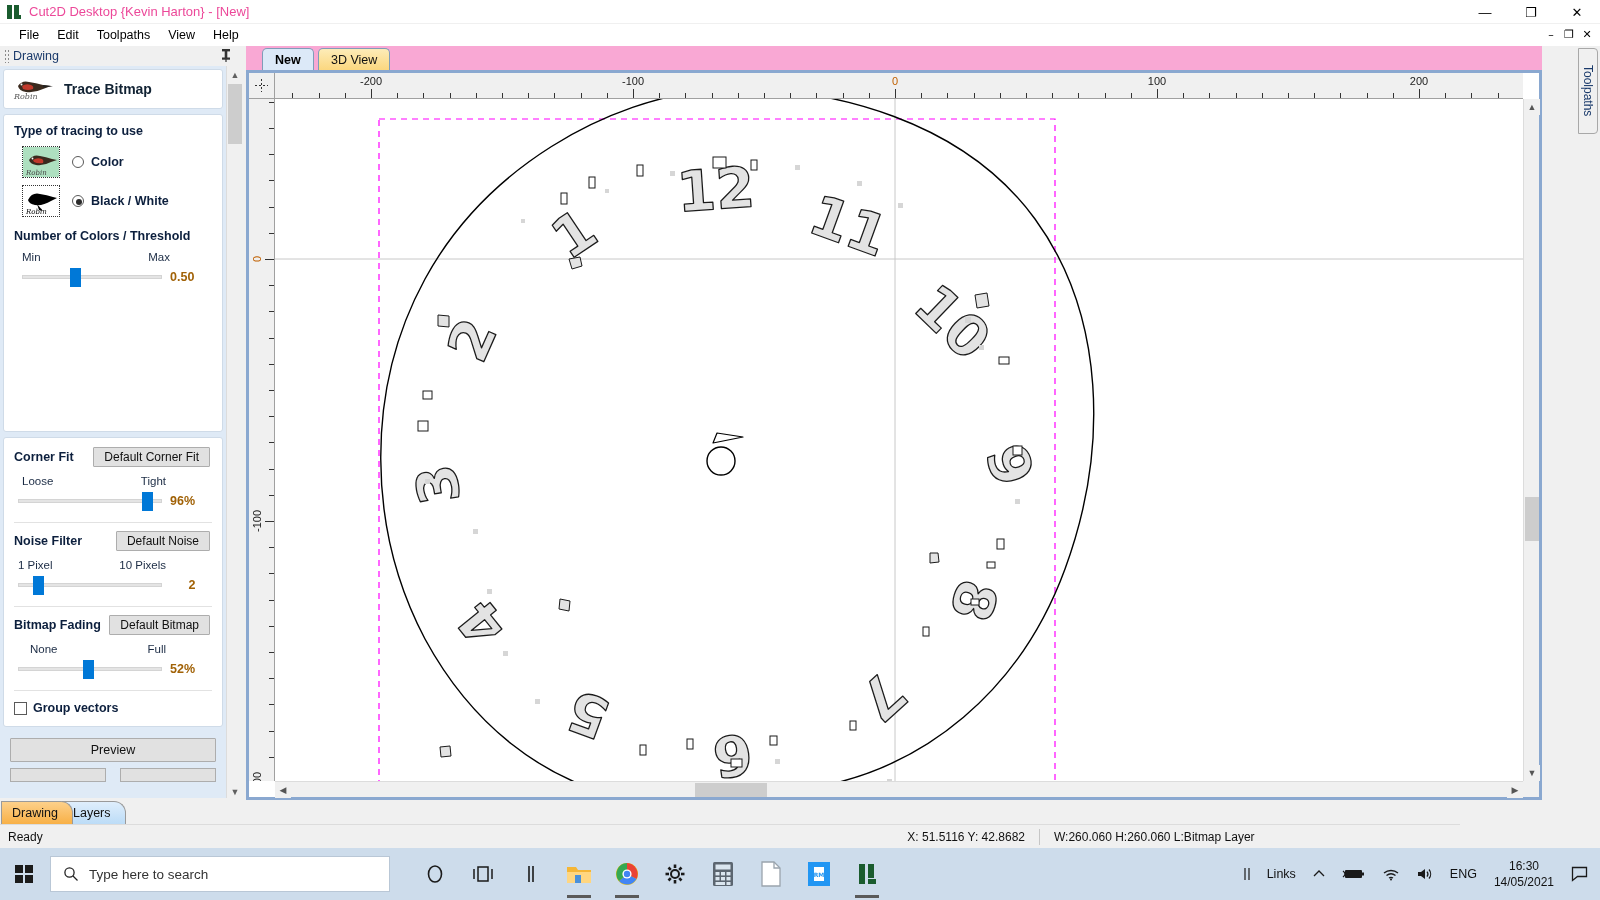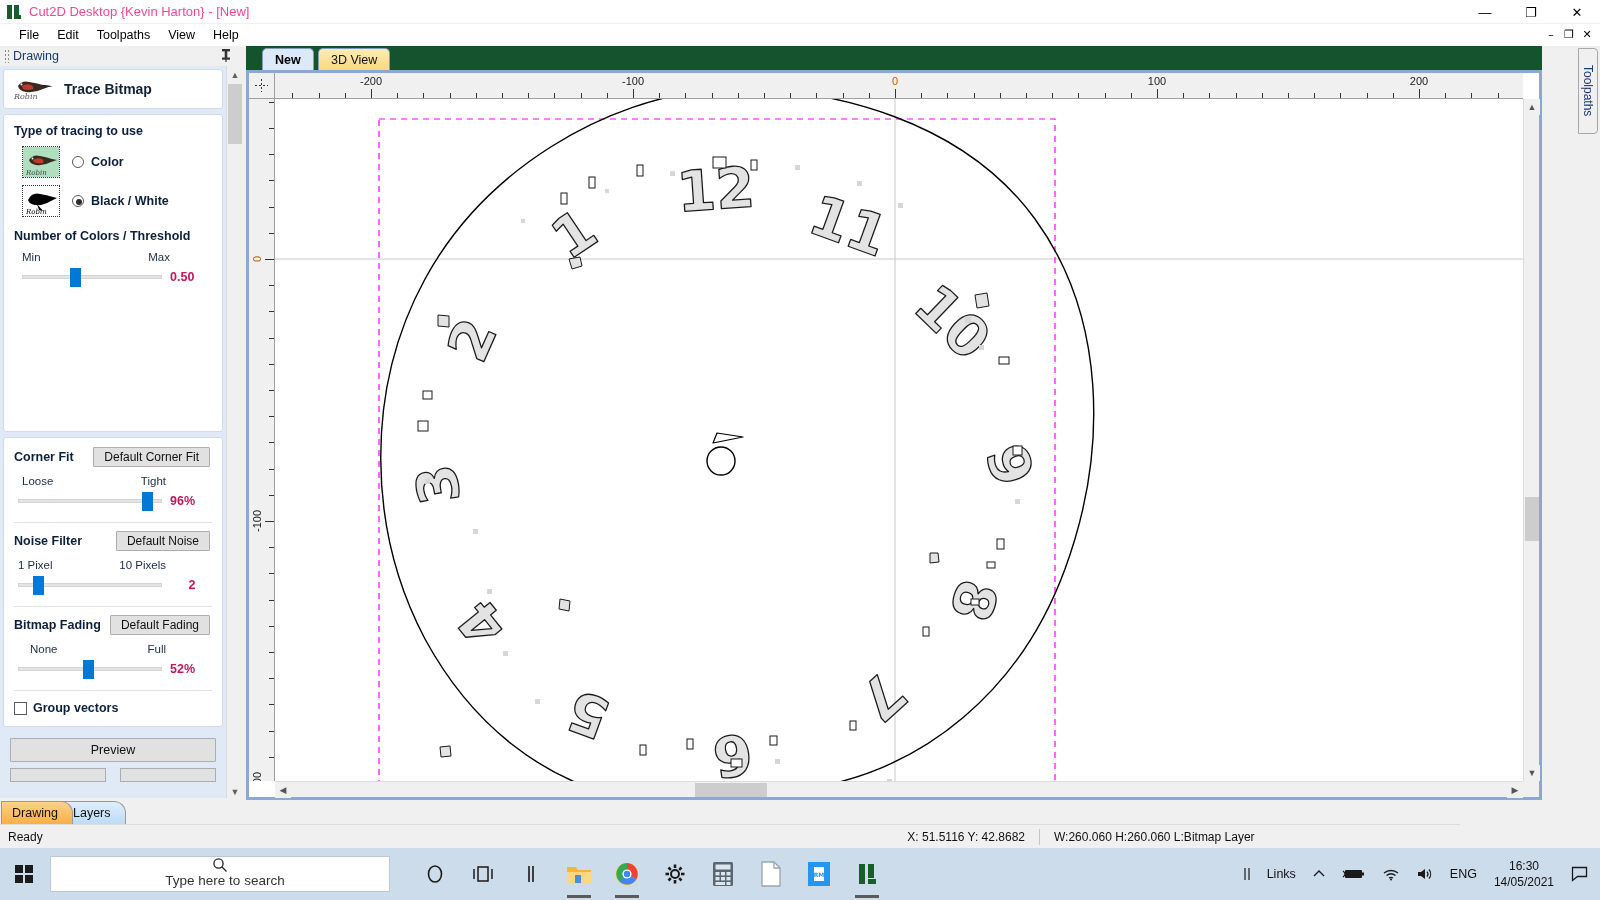--- a/index.html
+++ b/index.html
@@ -134,21 +134,21 @@
   .slider {
     position: relative; height: 16px; flex: 1; margin: 4px 8px 4px 10px;
   }
   .slider-track {
     position: absolute; left: 0; right: 0; top: 6px; height: 4px;
     background: #e4e4e4; border: 1px solid #d4d4d4;
   }
   .slider-thumb {
     position: absolute; top: -1px; width: 11px; height: 19px; background: #0078d7;
   }
-  .slider-val { font-size: 12.5px; font-weight: bold; color: #be185d; width: 44px; text-align: left; }
+  .slider-val { font-size: 12.5px; font-weight: bold; color: #a16207; width: 44px; text-align: left; }
 
   .grp-head { display: flex; align-items: center; justify-content: space-between; padding: 2px 4px 2px 2px; }
   .grp-title { font-size: 12.5px; font-weight: bold; color: #0c1f3d; }
   .btn {
     background: #e1e1e1; border: 1px solid #adadad; font-size: 12px; color: #111;
     padding: 2px 10px; border-radius: 1px; white-space: nowrap;
   }
   .hr { height: 1px; background: #e2e2e2; margin: 9px 2px 6px 2px; }
 
   .chk-row { display: flex; align-items: center; padding: 4px 2px 2px 2px; }
@@ -178,21 +178,21 @@
     font-size: 12.5px; color: #111;
     display: flex; align-items: center; justify-content: center;
     padding: 0 14px 0 10px;
   }
   .ltab.drawing { left: 1px; background: linear-gradient(to bottom,#fdd08a,#f8b046); z-index: 3; }
   .ltab.layers { left: 62px; background: linear-gradient(to bottom,#dfeefc,#bcdcf7); z-index: 2; }
 
   
   .mainarea {
     position: absolute; left: 246px; top: 46px; width: 1296px; height: 754px;
-    background: #14532d;
+    background: #f9a8d4;
   }
   .doctabs { position: absolute; left: 0; top: 0; height: 24px; width: 100%; }
   .dtab {
     position: absolute; top: 2px; height: 22px;
     border: 1px solid #7f9db9; border-bottom: none;
     border-radius: 5px 5px 0 0;
     font-size: 12.5px; display: flex; align-items: center; justify-content: center;
     padding: 0 12px;
   }
   .dtab.sel { left: 16px; background: #dce9f8; font-weight: bold; color: #000; z-index: 3; }
@@ -287,21 +287,21 @@
   .winlogo { width: 19px; height: 19px; position: relative; }
   .winlogo i {
     position: absolute; background: #1b1b1b; width: 8px; height: 8px;
   }
   .winlogo i:nth-child(1){ left:0; top:0; }
   .winlogo i:nth-child(2){ left:10px; top:0; }
   .winlogo i:nth-child(3){ left:0; top:10px; }
   .winlogo i:nth-child(4){ left:10px; top:10px; }
   .searchbox {
     width: 340px; height: 36px; background: #ffffff; border: 1px solid #b9c7d6;
-    display: flex; align-items: center; margin-left: 2px; flex-direction: column;
+    display: flex; align-items: center; padding-left: 12px; margin-left: 2px;
   }
   .search-ph { font-size: 13.5px; color: #333; margin-left: 10px; }
   .tbicons { display: flex; align-items: center; gap: 2px; margin-left: 22px; }
   .tbicon {
     width: 46px; height: 48px; display: flex; align-items: center; justify-content: center;
     position: relative;
   }
   .tbicon.active::after {
     content: ""; position: absolute; bottom: 0; left: 11px; width: 24px; height: 3px; background: #5a5a5a;
   }
@@ -455,21 +455,21 @@
               <div class="slider-track"></div>
               <div class="slider-thumb" id="th-noise" style="left: 14.63px;"></div>
             </div>
             <div class="slider-val" style="text-align:center;width:44px;">2</div>
           </div>
 
           <div class="hr"></div>
 
           <div class="grp-head">
             <div class="grp-title">Bitmap Fading</div>
-            <div class="btn">Default Fading</div>
+            <div class="btn">Default Bitmap</div>
           </div>
           <div class="minmax" style="margin-left:6px;padding-right:44px;padding-left:12px;">
             <span>None</span>
             <span>Full</span>
           </div>
           <div class="slider-row">
             <div class="slider" style="margin-left:6px;">
               <div class="slider-track"></div>
               <div class="slider-thumb" id="th-fade" style="left: 65.17px;"></div>
             </div>

